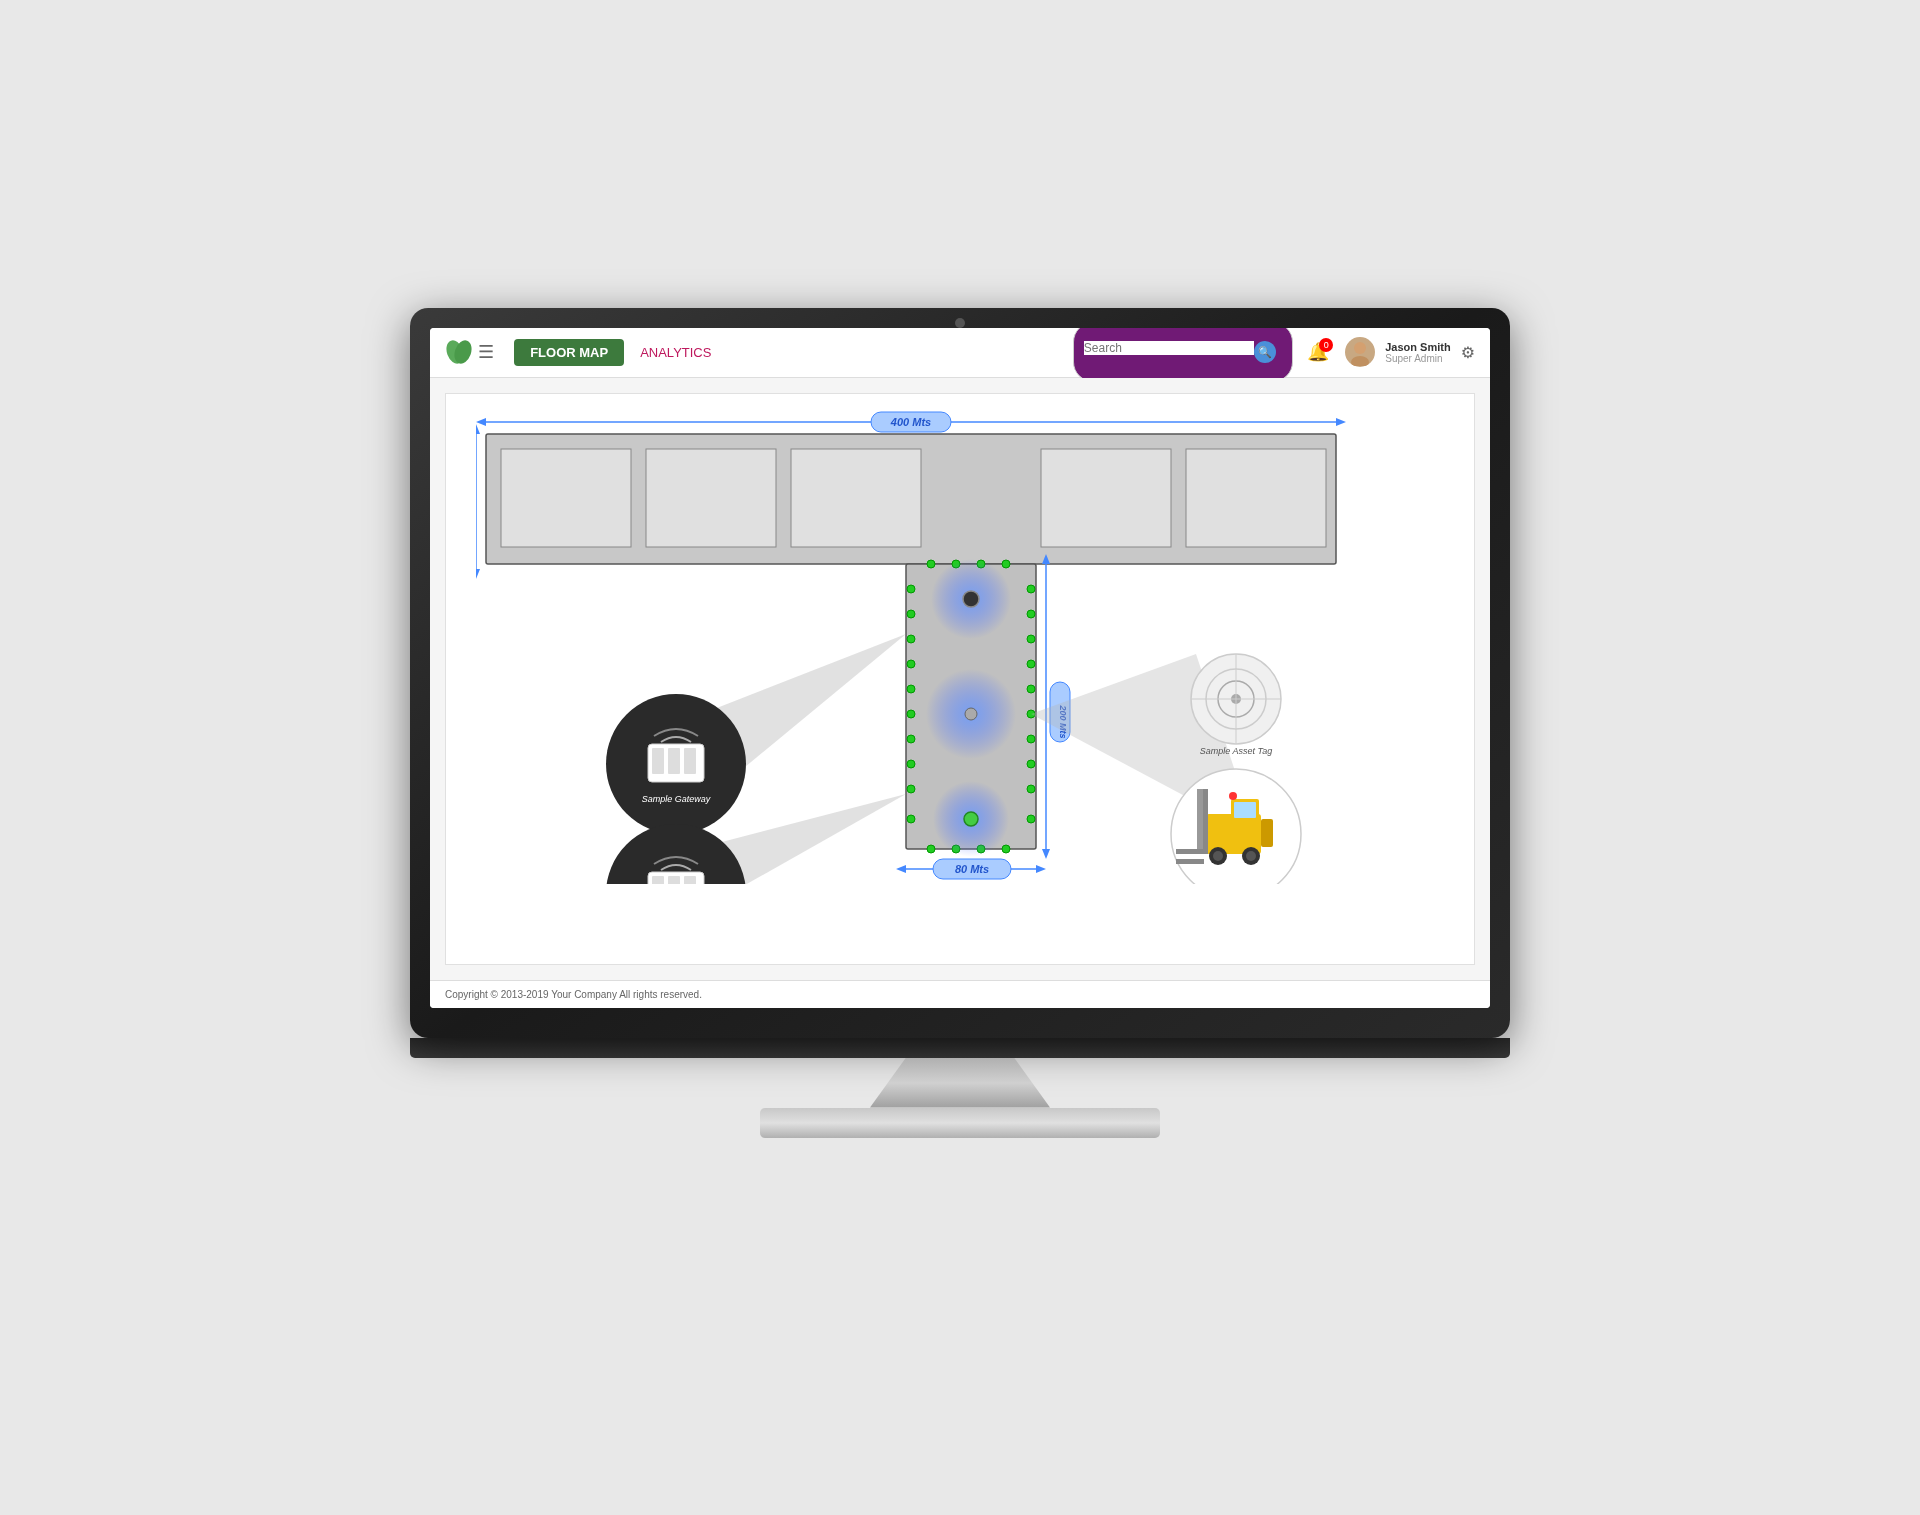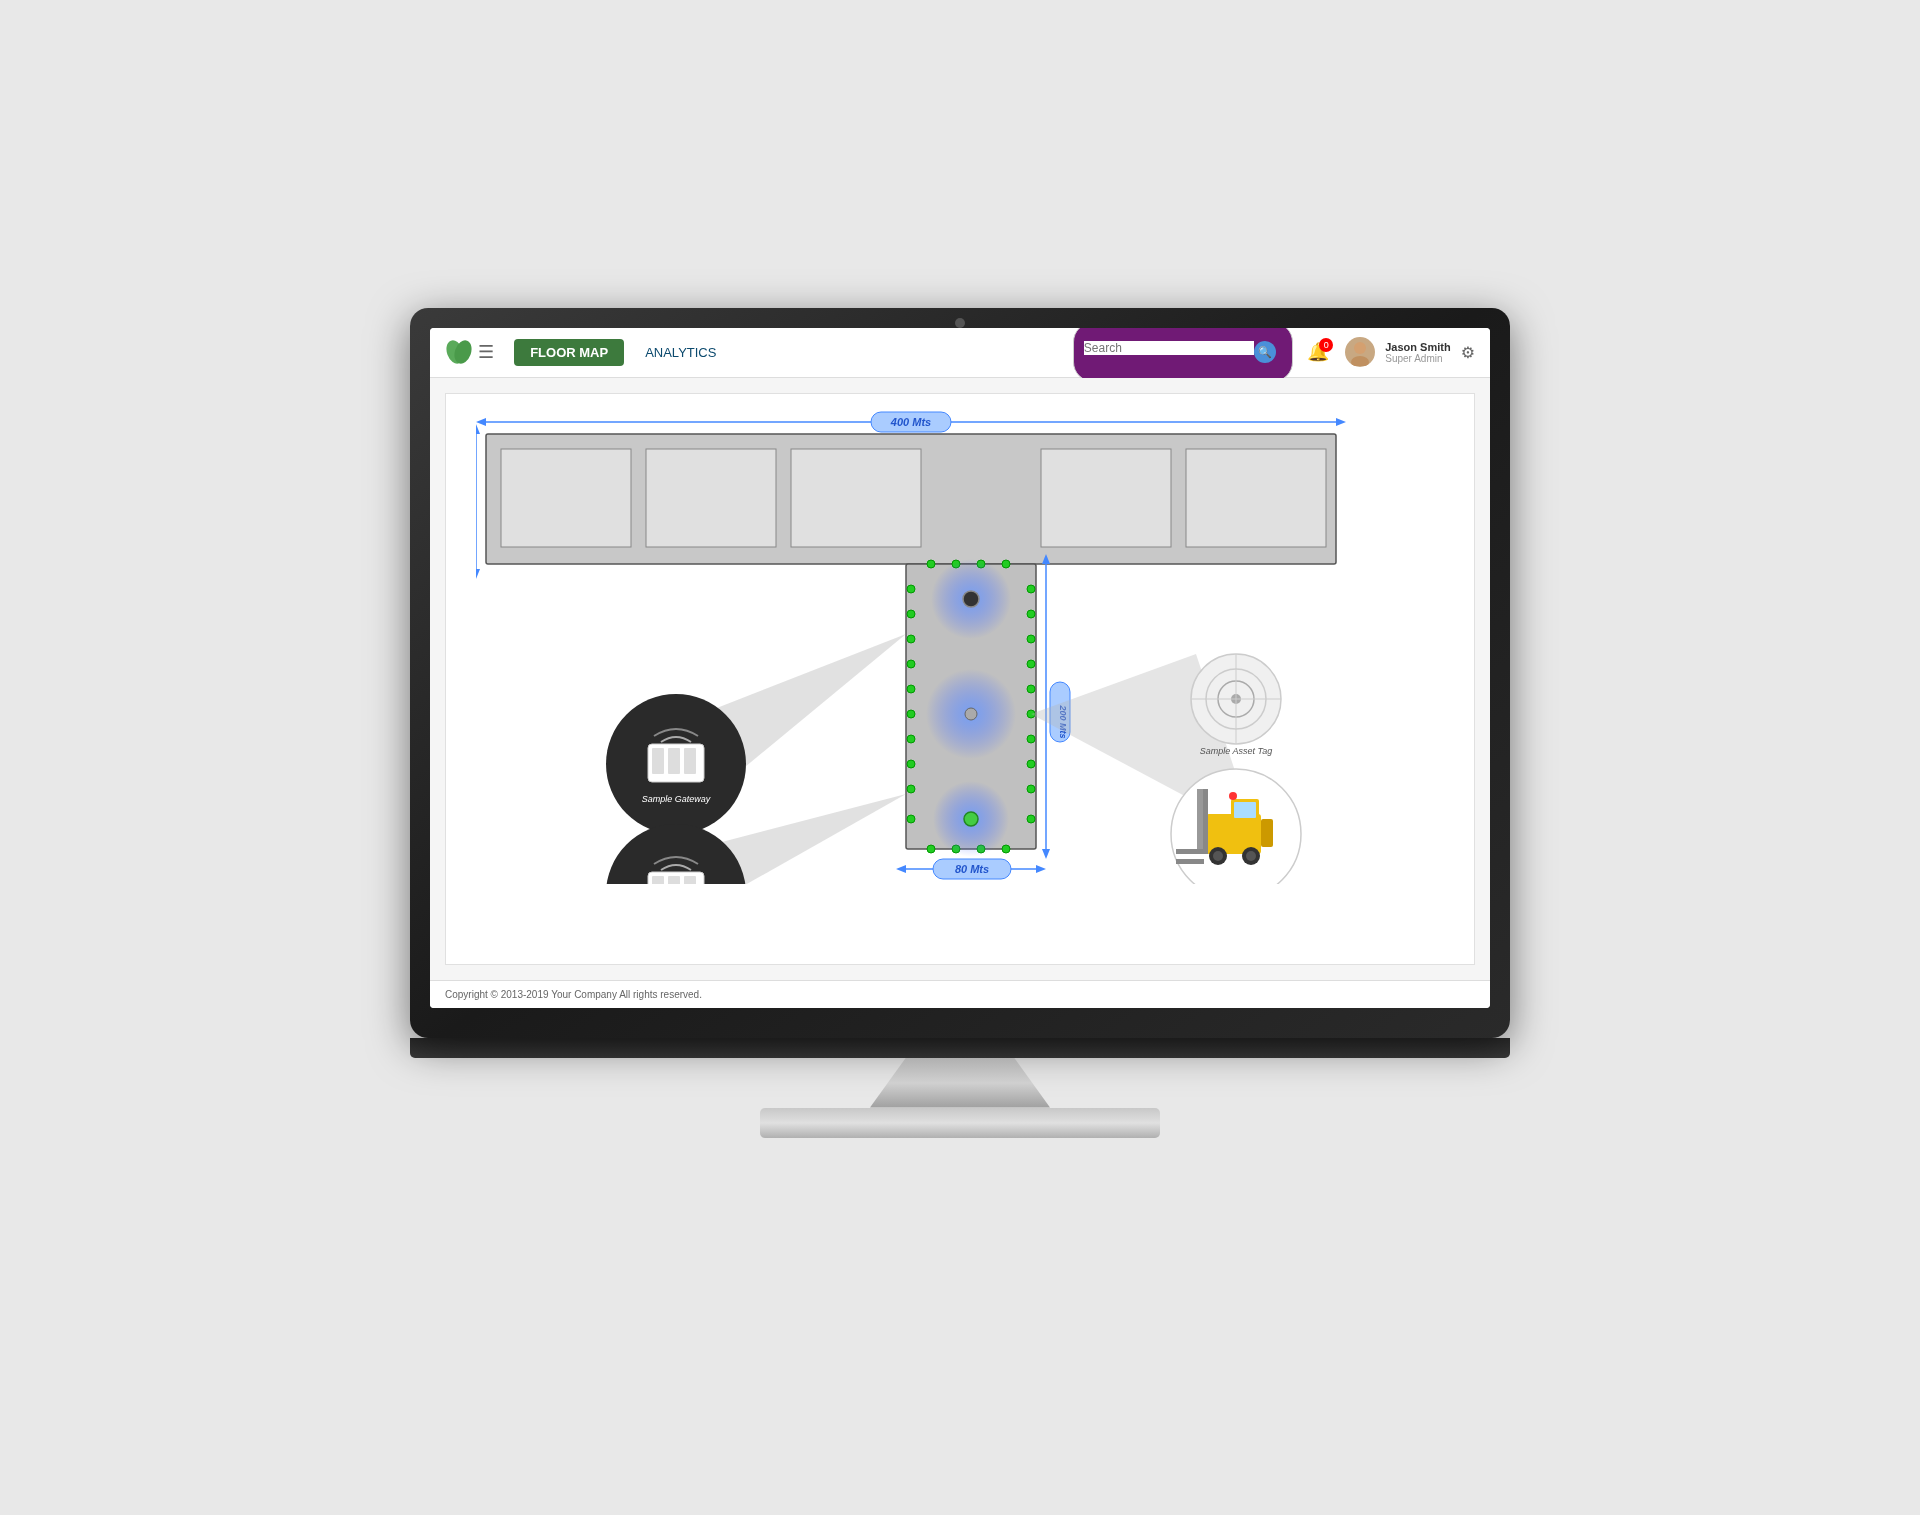--- a/index.html
+++ b/index.html
@@ -80,36 +80,35 @@
 
     .hamburger-icon {
       font-size: 18px;
       color: #666;
       cursor: pointer;
     }
 
     .nav-tabs {
       display: flex;
       align-items: center;
-      gap: 5px;
       justify-content: flex-end;
     }
 
     .tab-floor-map {
       background: #3d7a3d;
       color: white;
       padding: 6px 16px;
       border-radius: 4px;
       font-weight: bold;
       font-size: 13px;
       cursor: pointer;
     }
 
     .tab-analytics {
-      color: #0c4a6e;
+      color: #be185d;
       padding: 6px 16px;
       font-size: 13px;
       cursor: pointer;
     }
 
     .spacer { flex: 1; }
 
     .search-container {
       display: flex;
       align-items: flex-start;

